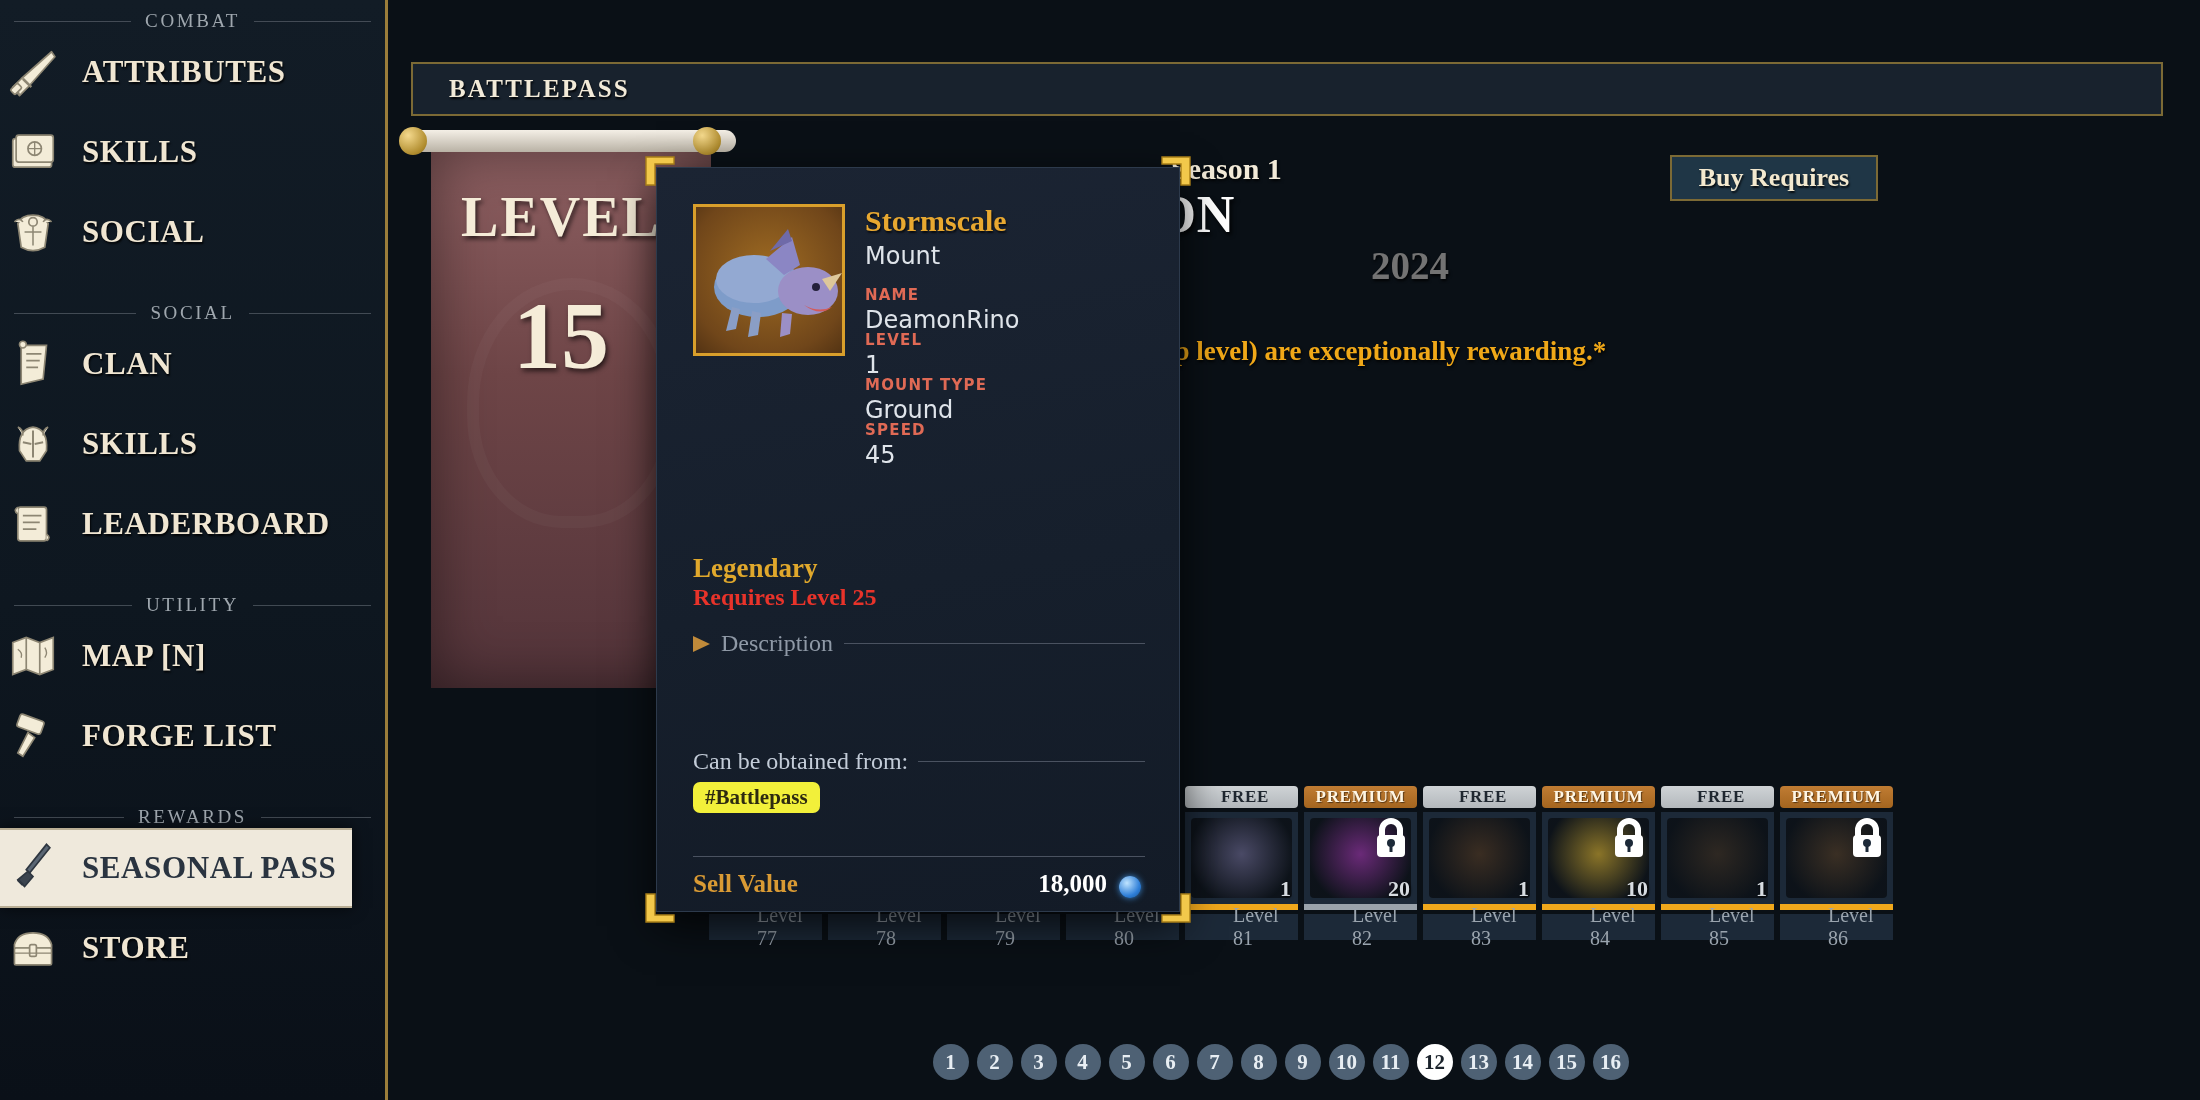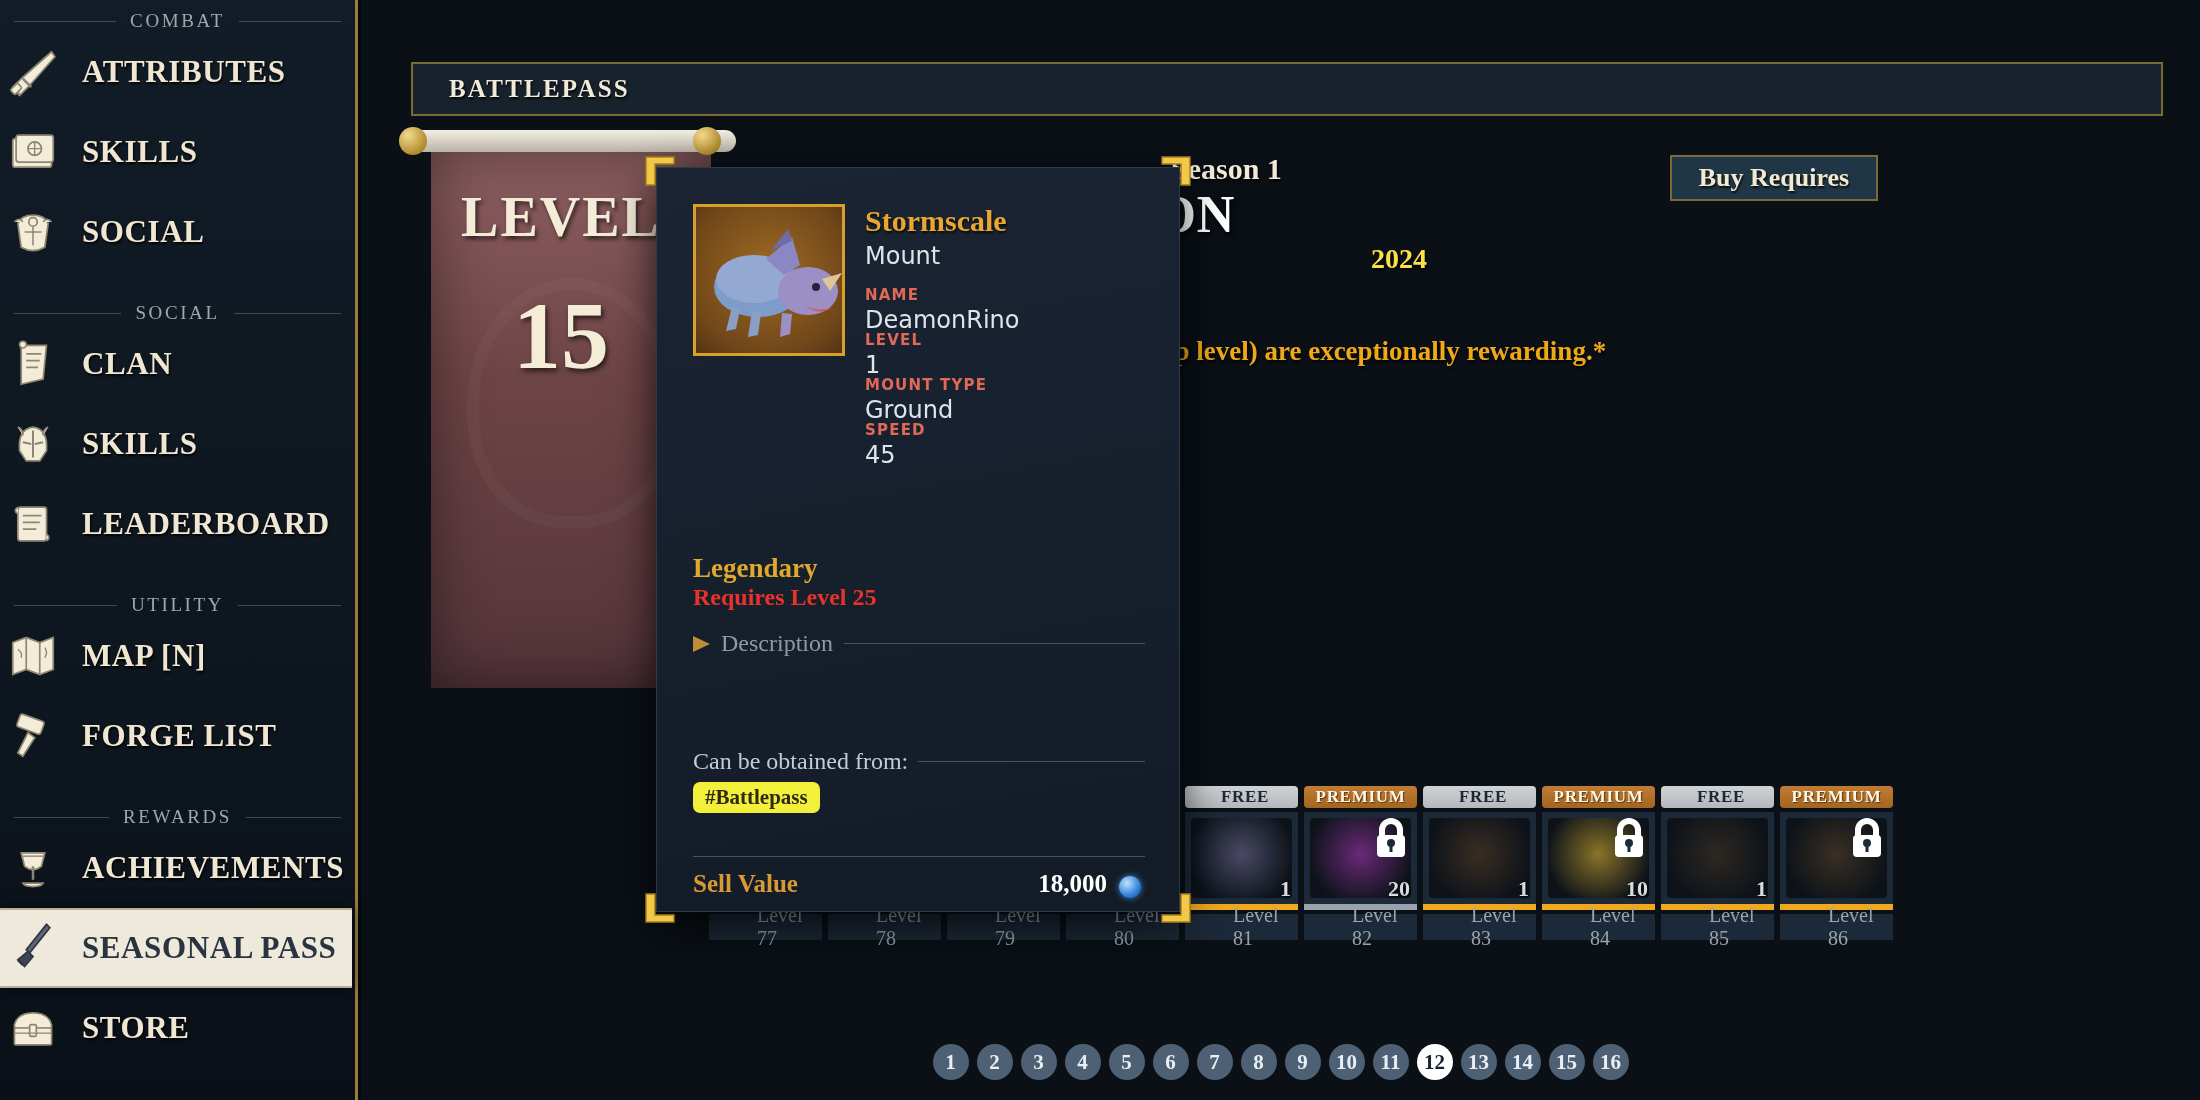--- a/index.html
+++ b/index.html
@@ -6,21 +6,21 @@
   html, body {
     width: 2200px; height: 1100px;
     background: #05080c;
     font-family: "Liberation Serif", serif;
     overflow: hidden;
   }
   #app { position: relative; width: 2200px; height: 1100px; overflow: hidden; }
 
   
   #sidebar {
-    position: absolute; left: 0; top: 0; width: 358px; height: 1100px;
+    position: absolute; left: 0; top: 0; width: 388px; height: 1100px;
     background: linear-gradient(180deg, #121c26 0%, #0e1720 55%, #0a1018 100%);
     border-right: 3px solid #9b7d3a;
     z-index: 40;
   }
   .sb-group-label {
     display: flex; align-items: center; gap: 14px;
     color: #9fa7ae; font-size: 19px; letter-spacing: 2.6px;
     font-family: "Liberation Serif", serif;
     text-transform: uppercase;
     padding: 0 14px;
@@ -111,21 +111,21 @@
     text-shadow: 1px 2px 3px rgba(0,0,0,.8);
   }
   #big-title {
     position: absolute; left: 590px; top: 185px;
     color: #ffffff; font-size: 52px; font-weight: bold; letter-spacing: 1px;
     white-space: nowrap;
     text-shadow: 2px 3px 4px rgba(0,0,0,.85);
   }
   #sub-date {
     position: absolute; left: 1010px; top: 243px;
-    color: #fde047; font-size: 28px; font-weight: bold;
+    color: #737373; font-size: 39px; font-weight: bold;
     text-shadow: 1px 2px 3px rgba(0,0,0,.8);
   }
   #hint-line {
     position: absolute; left: 700px; top: 336px;
     color: #f0a818; font-size: 27px; font-weight: bold;
     white-space: nowrap;
     text-shadow: 1px 2px 3px rgba(0,0,0,.85);
   }
   #buy-premium {
     position: absolute; left: 1309px; top: 155px; width: 208px; height: 46px;
@@ -386,31 +386,20 @@
             <rect x="14" y="10" width="30" height="16" rx="3" fill="#f3ecd8" stroke="#8d8673" stroke-width="2" transform="rotate(20 29 18)"></rect>
             <path d="M26 28 l-12 24 6 4 14-22z" fill="#f3ecd8" stroke="#8d8673" stroke-width="2"></path>
           </svg>
         </span>
         <span class="tx">FORGE LIST</span>
       </div>
       <div class="sb-group-label" style="margin-top: 30px;">
         <span class="ln"></span>
         <span class="lbl">REWARDS</span>
         <span class="ln"></span>
-      </div>
-      <div class="sb-item">
-        <span class="ic">
-          <svg viewBox="0 0 64 64">
-            <path d="M18 14 h28 l-4 16 q-10 8 -20 0z" fill="#f3ecd8" stroke="#8d8673" stroke-width="2"></path>
-            <path d="M32 30v16" stroke="#8d8673" stroke-width="3"></path>
-            <path d="M20 50 h24 q-2 4 -12 4 q-10 0 -12-4z" fill="#f3ecd8" stroke="#8d8673" stroke-width="2"></path>
-            <path d="M18 18h28" stroke="#8d8673" stroke-width="1.6"></path>
-          </svg>
-        </span>
-        <span class="tx">ACHIEVEMENTS</span>
       </div>
       <div class="sb-item active">
         <span class="ic">
           <svg viewBox="0 0 64 64">
             <path d="M52 8 L28 38 l-4 -4 L48 4z" fill="#5a6674" stroke="#2e3640" stroke-width="2"></path>
             <path d="M26 36 l6 6 -10 12 -8 -8z" fill="#3b444f" stroke="#2e3640" stroke-width="2"></path>
             <path d="M14 46 l6 6" stroke="#2e3640" stroke-width="3"></path>
           </svg>
         </span>
         <span class="tx">SEASONAL PASS</span>

